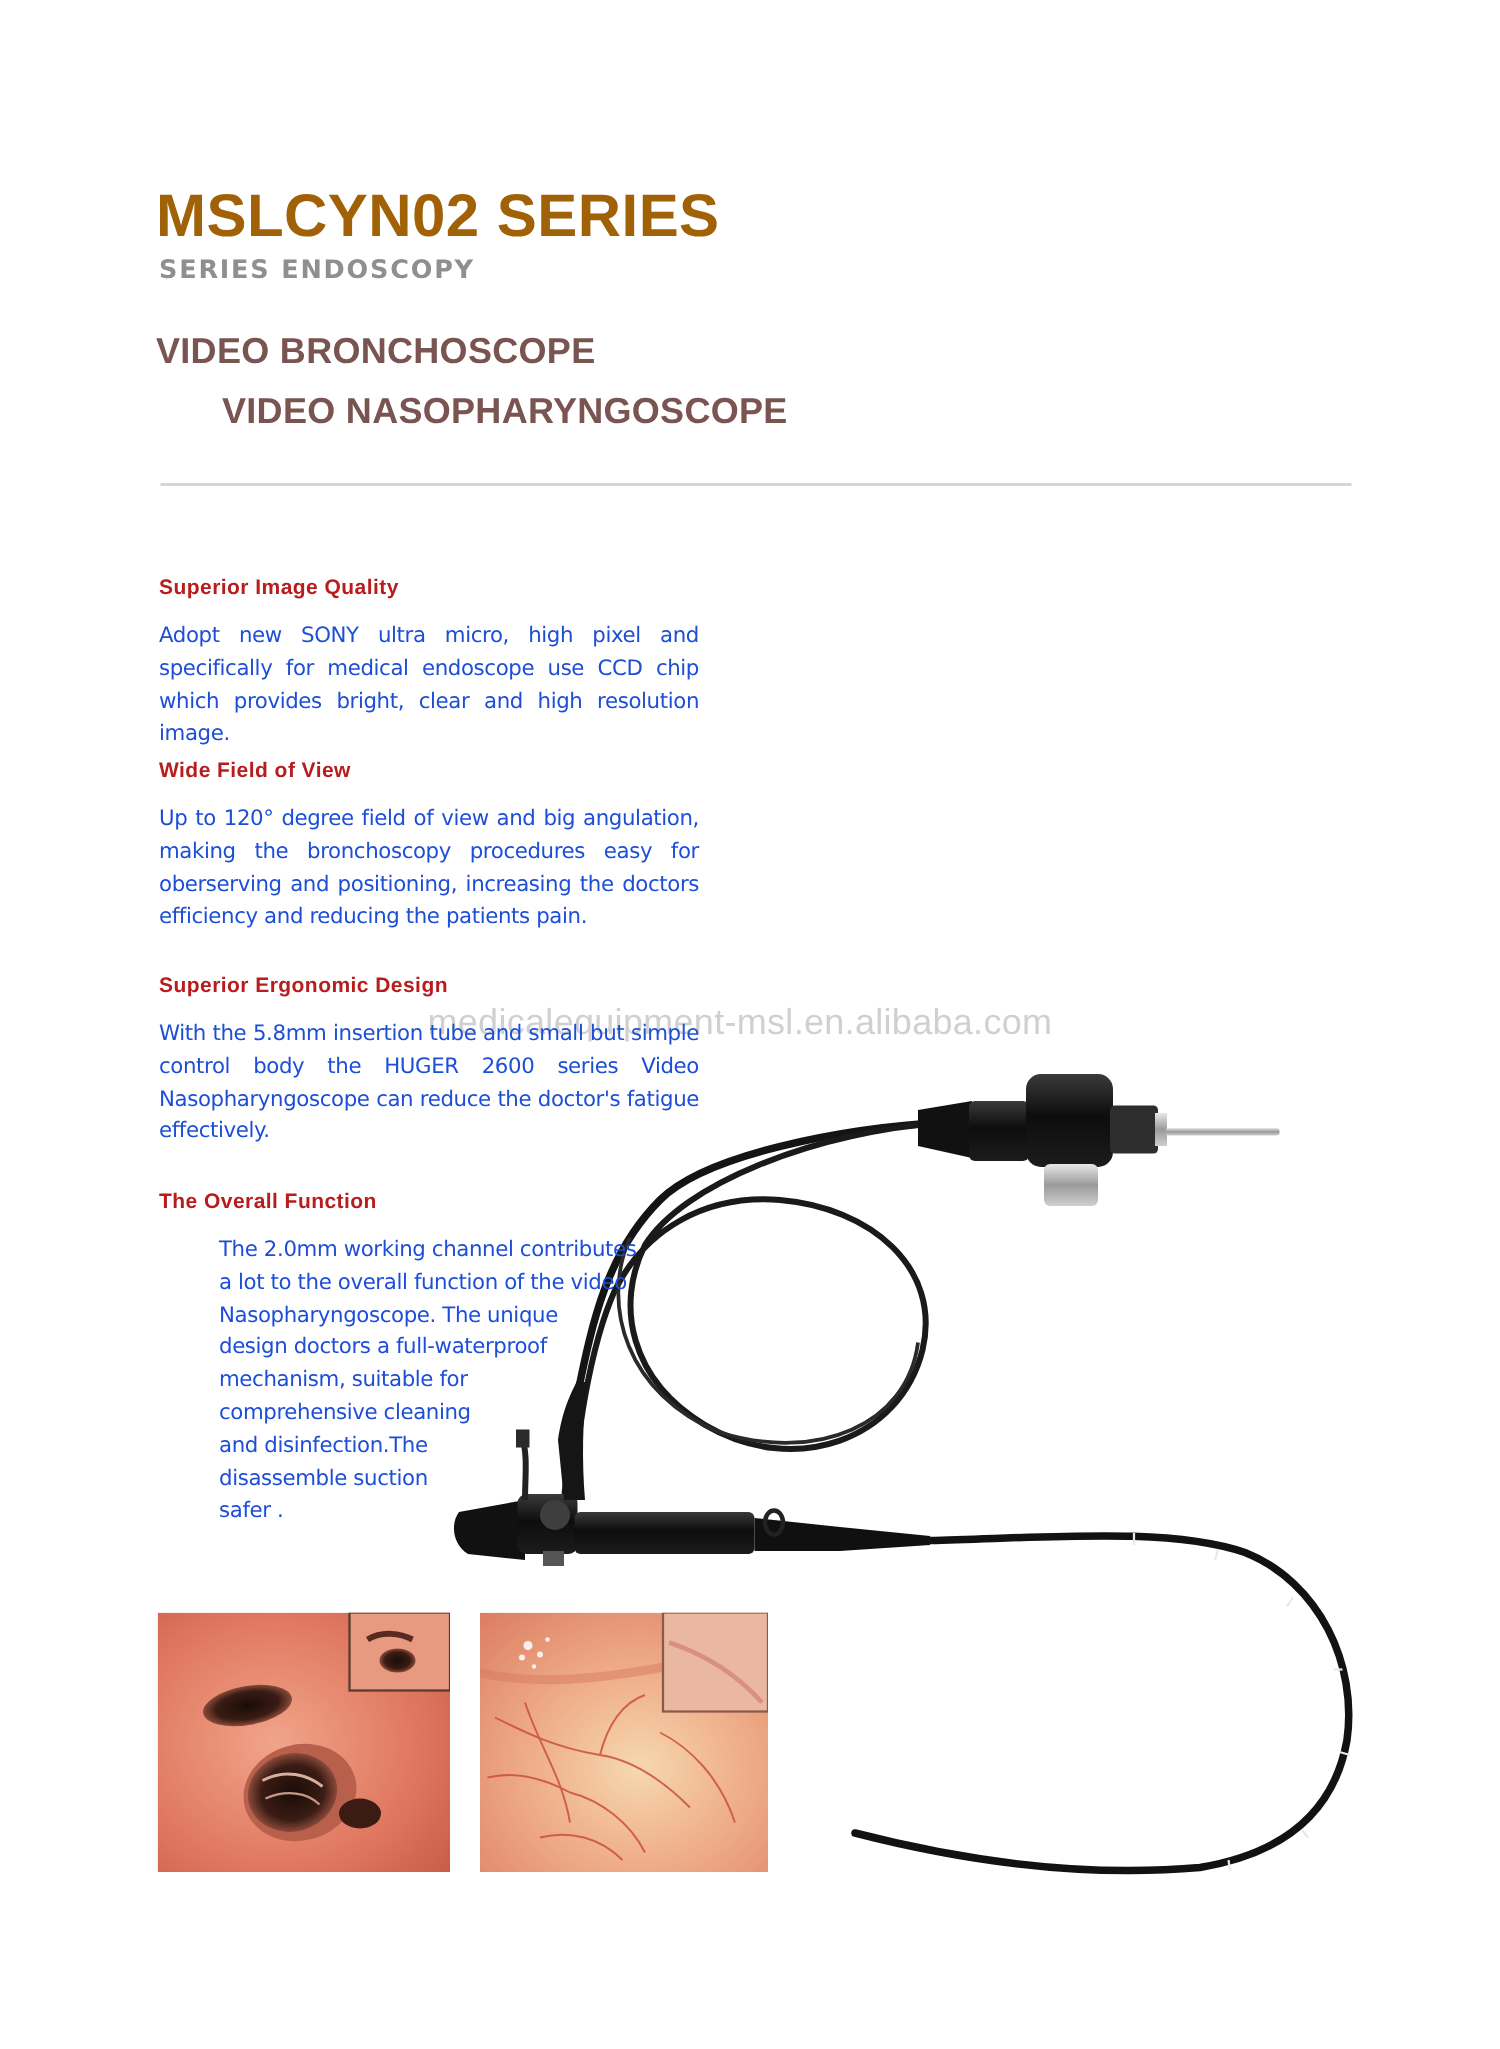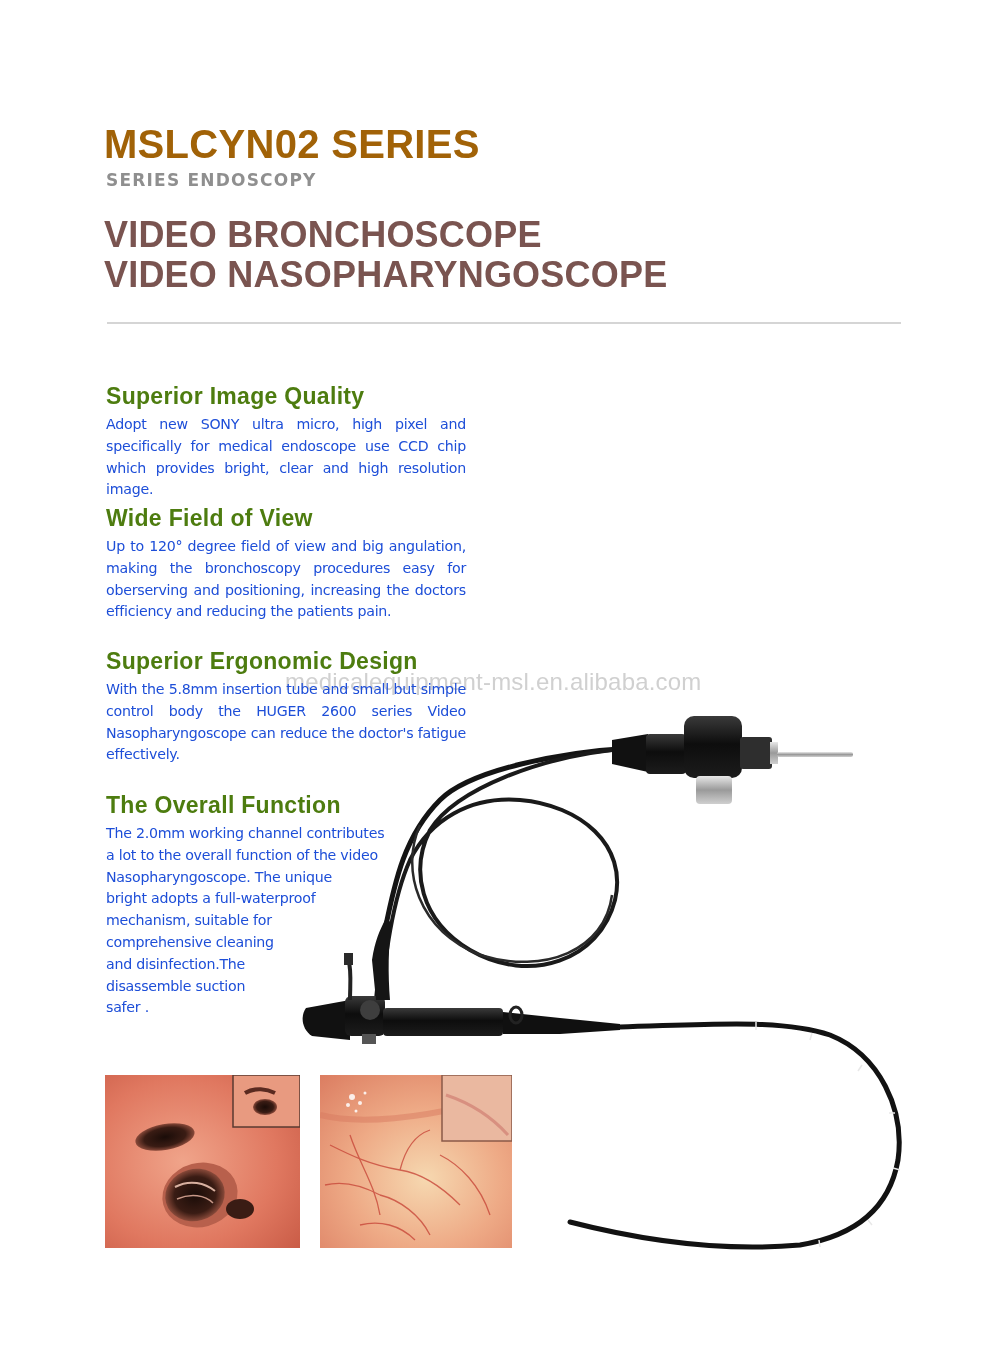--- a/index.html
+++ b/index.html
@@ -1,35 +1,35 @@
 <!DOCTYPE html>
 <html><head>
 <meta charset="utf-8">
 <style>
   html, body { margin:0; padding:0; background:#ffffff; }
   body { width:1000px; height:1366px; position:relative; overflow:hidden; font-family:"Liberation Sans", sans-serif; }
   .abs { position:absolute; }
   .series-title { left:104px; top:120px; font-size:40px; color:#a16207; font-weight:bold; letter-spacing:0.3px; line-height:48px; }
   .series-sub { left:106px; top:170px; font-size:17px; color:#8f8f8f; font-weight:bold; letter-spacing:1.2px; font-family:"DejaVu Sans", sans-serif; }
-  .prod { left:104px; font-size:36px; font-weight:bold; color:#7a5450; line-height:40px; letter-spacing:0.2px; }
+  .prod { left:104px; font-size:24px; font-weight:bold; color:#7a5450; line-height:40px; letter-spacing:0.2px; }
   .rule { left:107px; top:322px; width:794px; height:2px; background:#d5d5d5; }
-  .h { left:106px; font-size:23px; font-weight:bold; color:#4d7c0f; letter-spacing:0.3px; }
+  .h { left:106px; font-size:14px; font-weight:bold; color:#b91c1c; letter-spacing:0.3px; }
   .p { left:106px; width:360px; font-size:14.2px; line-height:21.8px; color:#1d4ed8; text-align:justify; font-family:"DejaVu Sans", sans-serif; letter-spacing:-0.25px; }
   .p.ragged { text-align:left; width:300px; }
   .watermark { left:285px; top:668px; font-size:24px; color:#c8c8c8; opacity:0.85; letter-spacing:0.2px; font-family:"Liberation Sans", sans-serif; }
   .photo { top:1075px; height:173px; overflow:hidden; }
   svg { display:block; }
 </style>
 </head>
 <body>
 
 <div class="abs series-title">MSLCYN02 SERIES</div>
 <div class="abs series-sub">SERIES ENDOSCOPY</div>
 <div class="abs prod" style="top:215px;">VIDEO BRONCHOSCOPE</div>
-<div class="abs prod" style="top:255px;">VIDEO NASOPHARYNGOSCOPE</div>
+<div class="abs prod" style="top:255px;margin-left:44px;">VIDEO NASOPHARYNGOSCOPE</div>
 <div class="abs rule"></div>
 
 <svg class="abs" style="left:280px; top:700px;" width="640" height="570" viewBox="280 700 640 570">
   <defs>
     <linearGradient id="blk" x1="0" y1="0" x2="0" y2="1">
       <stop offset="0" stop-color="#3a3a3a"></stop>
         <stop offset="0.45" stop-color="#0d0d0d"></stop>
         <stop offset="1" stop-color="#1c1c1c"></stop>
     </linearGradient>
     <linearGradient id="steel" x1="0" y1="0" x2="0" y2="1">
@@ -79,25 +79,25 @@
 <div class="abs h" style="top:383px;">Superior Image Quality</div>
 <div class="abs p" style="top:414px;">Adopt new SONY ultra micro, high pixel and specifically for medical endoscope use CCD chip which provides bright, clear and high resolution image.</div>
 
 <div class="abs h" style="top:505px;">Wide Field of View</div>
 <div class="abs p" style="top:536px;">Up to 120° degree field of view and big angulation, making the bronchoscopy procedures easy for oberserving and positioning, increasing the doctors efficiency and reducing the patients pain.</div>
 
 <div class="abs h" style="top:648px;text-align:right;">Superior Ergonomic Design</div>
 <div class="abs p" style="top:679px;">With the 5.8mm insertion tube and small but simple control body the HUGER 2600 series Video Nasopharyngoscope can reduce the doctor's fatigue effectively.</div>
 
 <div class="abs h" style="top:792px;">The Overall Function</div>
-<div class="abs p ragged" style="top:823px;">
+<div class="abs p ragged" style="top:823px;margin-left:40px;">
   <div>The 2.0mm working channel contributes</div>
   <div>a lot to the overall function of the video</div>
   <div>Nasopharyngoscope. The unique</div>
-  <div>bright adopts a full-waterproof</div>
+  <div>design doctors a full-waterproof</div>
   <div>mechanism, suitable for</div>
   <div>comprehensive cleaning</div>
   <div>and disinfection.The</div>
   <div>disassemble suction</div>
   <div>safer .</div>
 </div>
 
 <div class="abs photo" style="left:105px; width:195px;">
   <svg width="195" height="173" viewBox="0 0 195 173">
     <defs>

